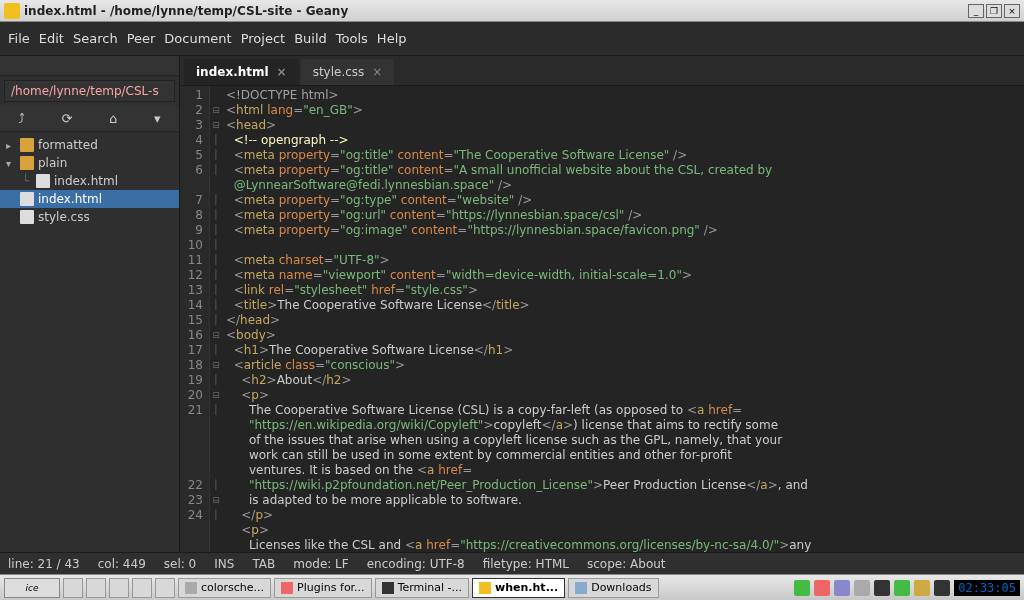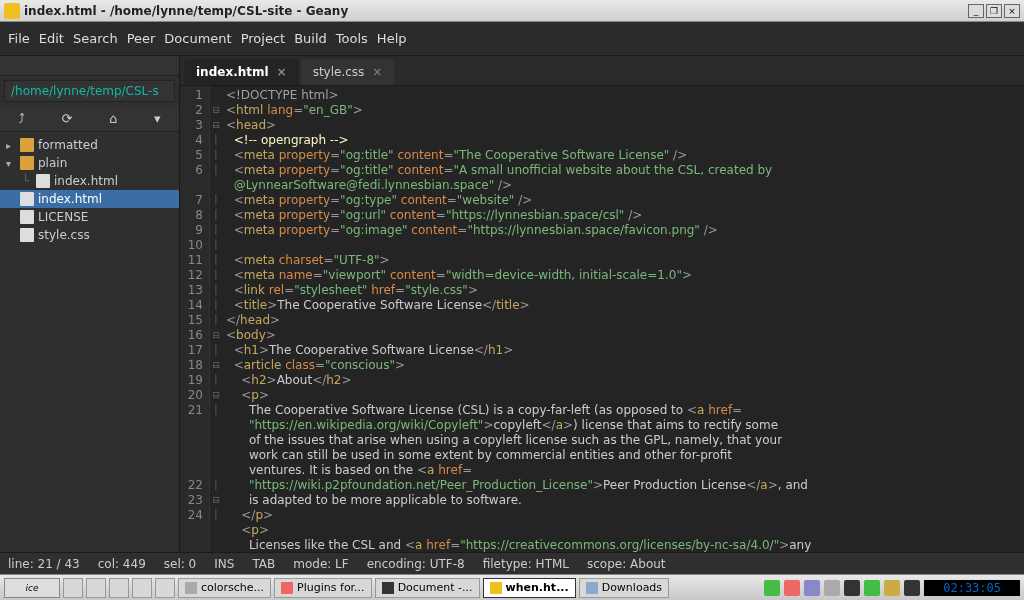--- a/index.html
+++ b/index.html
@@ -7,21 +7,21 @@
 .titlebar { background: linear-gradient(#e8e8e8, #d0d0d0); height: 22px; display: flex; align-items: center; padding: 0 4px; border-bottom: 1px solid #888; font-size: 12px; }
 .titlebar .ico { width: 16px; height: 16px; background: #f0c020; border-radius: 2px; margin-right: 4px; }
 .titlebar .title { flex: 1; font-weight: bold; color: #222; }
 .titlebar .winbtns { display: flex; gap: 2px; }
 .titlebar .winbtn { width: 16px; height: 14px; border: 1px solid #666; background: #ddd; font-size: 9px; text-align: center; line-height: 12px; cursor: pointer; }
 .menubar { background: #2b2b2b; height: 34px; display: flex; align-items: center; padding: 0 8px; gap: 9px; color: #ddd; font-size: 13px; border-bottom: 1px solid #1a1a1a; }
 .menubar span { cursor: pointer; }
 .main { flex: 1; display: flex; min-height: 0; }
 .sidebar { width: 180px; background: #2f2f2f; display: flex; flex-direction: column; border-right: 1px solid #1a1a1a; }
 .side-toolbar { height: 28px; background: #333; display: flex; align-items: center; justify-content: space-around; color: #ccc; font-size: 14px; border-bottom: 1px solid #222; }
-.pathbar { background: #333; border: 1px solid #222; margin: 4px; padding: 3px 6px; color: #14b8a6; font-size: 12px; white-space: nowrap; overflow: hidden; }
+.pathbar { background: #333; border: 1px solid #222; margin: 4px; padding: 3px 6px; color: #fca5a5; font-size: 12px; white-space: nowrap; overflow: hidden; }
 .side-nav { height: 26px; background: #333; display: flex; align-items: center; justify-content: space-around; color: #ccc; font-size: 13px; border-bottom: 1px solid #222; }
 .side-nav span { cursor: pointer; }
 .filetree { flex: 1; padding: 4px 0; color: #ccc; font-size: 12px; overflow: auto; }
 .tree-item { display: flex; align-items: center; padding: 2px 6px; cursor: pointer; gap: 4px; }
 .tree-item.nested { padding-left: 22px; }
 .tree-item.selected { background: #3b6ea5; color: #fff; }
 .tree-arrow { width: 10px; color: #aaa; font-size: 10px; }
 .tree-icon { width: 14px; height: 14px; display: inline-block; }
 .folder-icon { background: #d9a23a; border-radius: 1px; }
 .file-icon { background: #ddd; border-radius: 1px; }
@@ -44,21 +44,21 @@
 .t-ang { color: #999; }
 .statusbar { height: 22px; background: #2f2f2f; color: #ccc; font-size: 12px; display: flex; align-items: center; padding: 0 8px; gap: 18px; border-top: 1px solid #1a1a1a; }
 .taskbar { height: 26px; background: linear-gradient(#e8e8e8,#c8c8c8); display: flex; align-items: center; padding: 0 4px; gap: 3px; font-size: 11px; border-top: 1px solid #888; }
 .tb-start { width: 56px; height: 20px; background: #ddd; border: 1px solid #888; cursor: pointer; font-size: 9px; text-align: center; line-height: 18px; font-style: italic; }
 .tb-ic { width: 20px; height: 20px; background: #d8d8d8; border: 1px solid #999; cursor: pointer; }
 .tb-item { height: 20px; padding: 4px 6px; background: #d8d8d8; border: 1px solid #999; display: flex; align-items: center; gap: 4px; cursor: pointer; max-width: 110px; overflow: hidden; white-space: nowrap; }
 .tb-item.active { background: #fff; border: 1px solid #333; font-weight: bold; }
 .tb-item .sq { width: 12px; height: 12px; background: #aaa; }
 .tb-spacer { flex: 1; }
 .tb-tray { display: flex; align-items: center; gap: 4px; }
-.tb-clock { font-family: monospace; font-size: 12px; color: #0066cc; background: #000; padding: 1px 19px; }
+.tb-clock { font-family: monospace; font-size: 12px; color: #0066cc; background: #000; padding: 1px 4px; }
 .tray-ic { width: 16px; height: 16px; border-radius: 2px; }
 </style>
 </head>
 <body>
 
 <div class="titlebar">
   <span class="ico"></span>
   <span class="title">index.html - /home/lynne/temp/CSL-site - Geany</span>
   <div class="winbtns">
     <span class="winbtn">_</span>
@@ -102,25 +102,20 @@
       </div>
       <div class="tree-item nested">
         <span style="width:10px;color:#666">└</span>
         <span class="tree-icon file-icon"></span>
         <span>index.html</span>
       </div>
       <div class="tree-item selected">
         <span class="tree-arrow"></span>
         <span class="tree-icon file-icon"></span>
         <span>index.html</span>
-      </div>
-      <div class="tree-item">
-        <span class="tree-arrow"></span>
-        <span class="tree-icon file-icon"></span>
-        <span>LICENSE</span>
       </div>
       <div class="tree-item">
         <span class="tree-arrow"></span>
         <span class="tree-icon file-icon"></span>
         <span>style.css</span>
       </div>
     </div>
   </div>
 
   <div class="editor-panel">
@@ -252,21 +247,21 @@
   <div class="tb-item">
       <span class="sq"></span>
       <span>colorsche...</span>
     </div>
   <div class="tb-item">
       <span class="sq" style="background:#e66"></span>
       <span>Plugins for...</span>
     </div>
   <div class="tb-item">
       <span class="sq" style="background:#333"></span>
-      <span>Document -...</span>
+      <span>Terminal -...</span>
     </div>
   <div class="tb-item active">
       <span class="sq" style="background:#f0c020"></span>
       <span>when.ht...</span>
     </div>
   <div class="tb-item">
       <span class="sq" style="background:#8ac"></span>
       <span>Downloads</span>
     </div>
   <div class="tb-spacer"></div>

